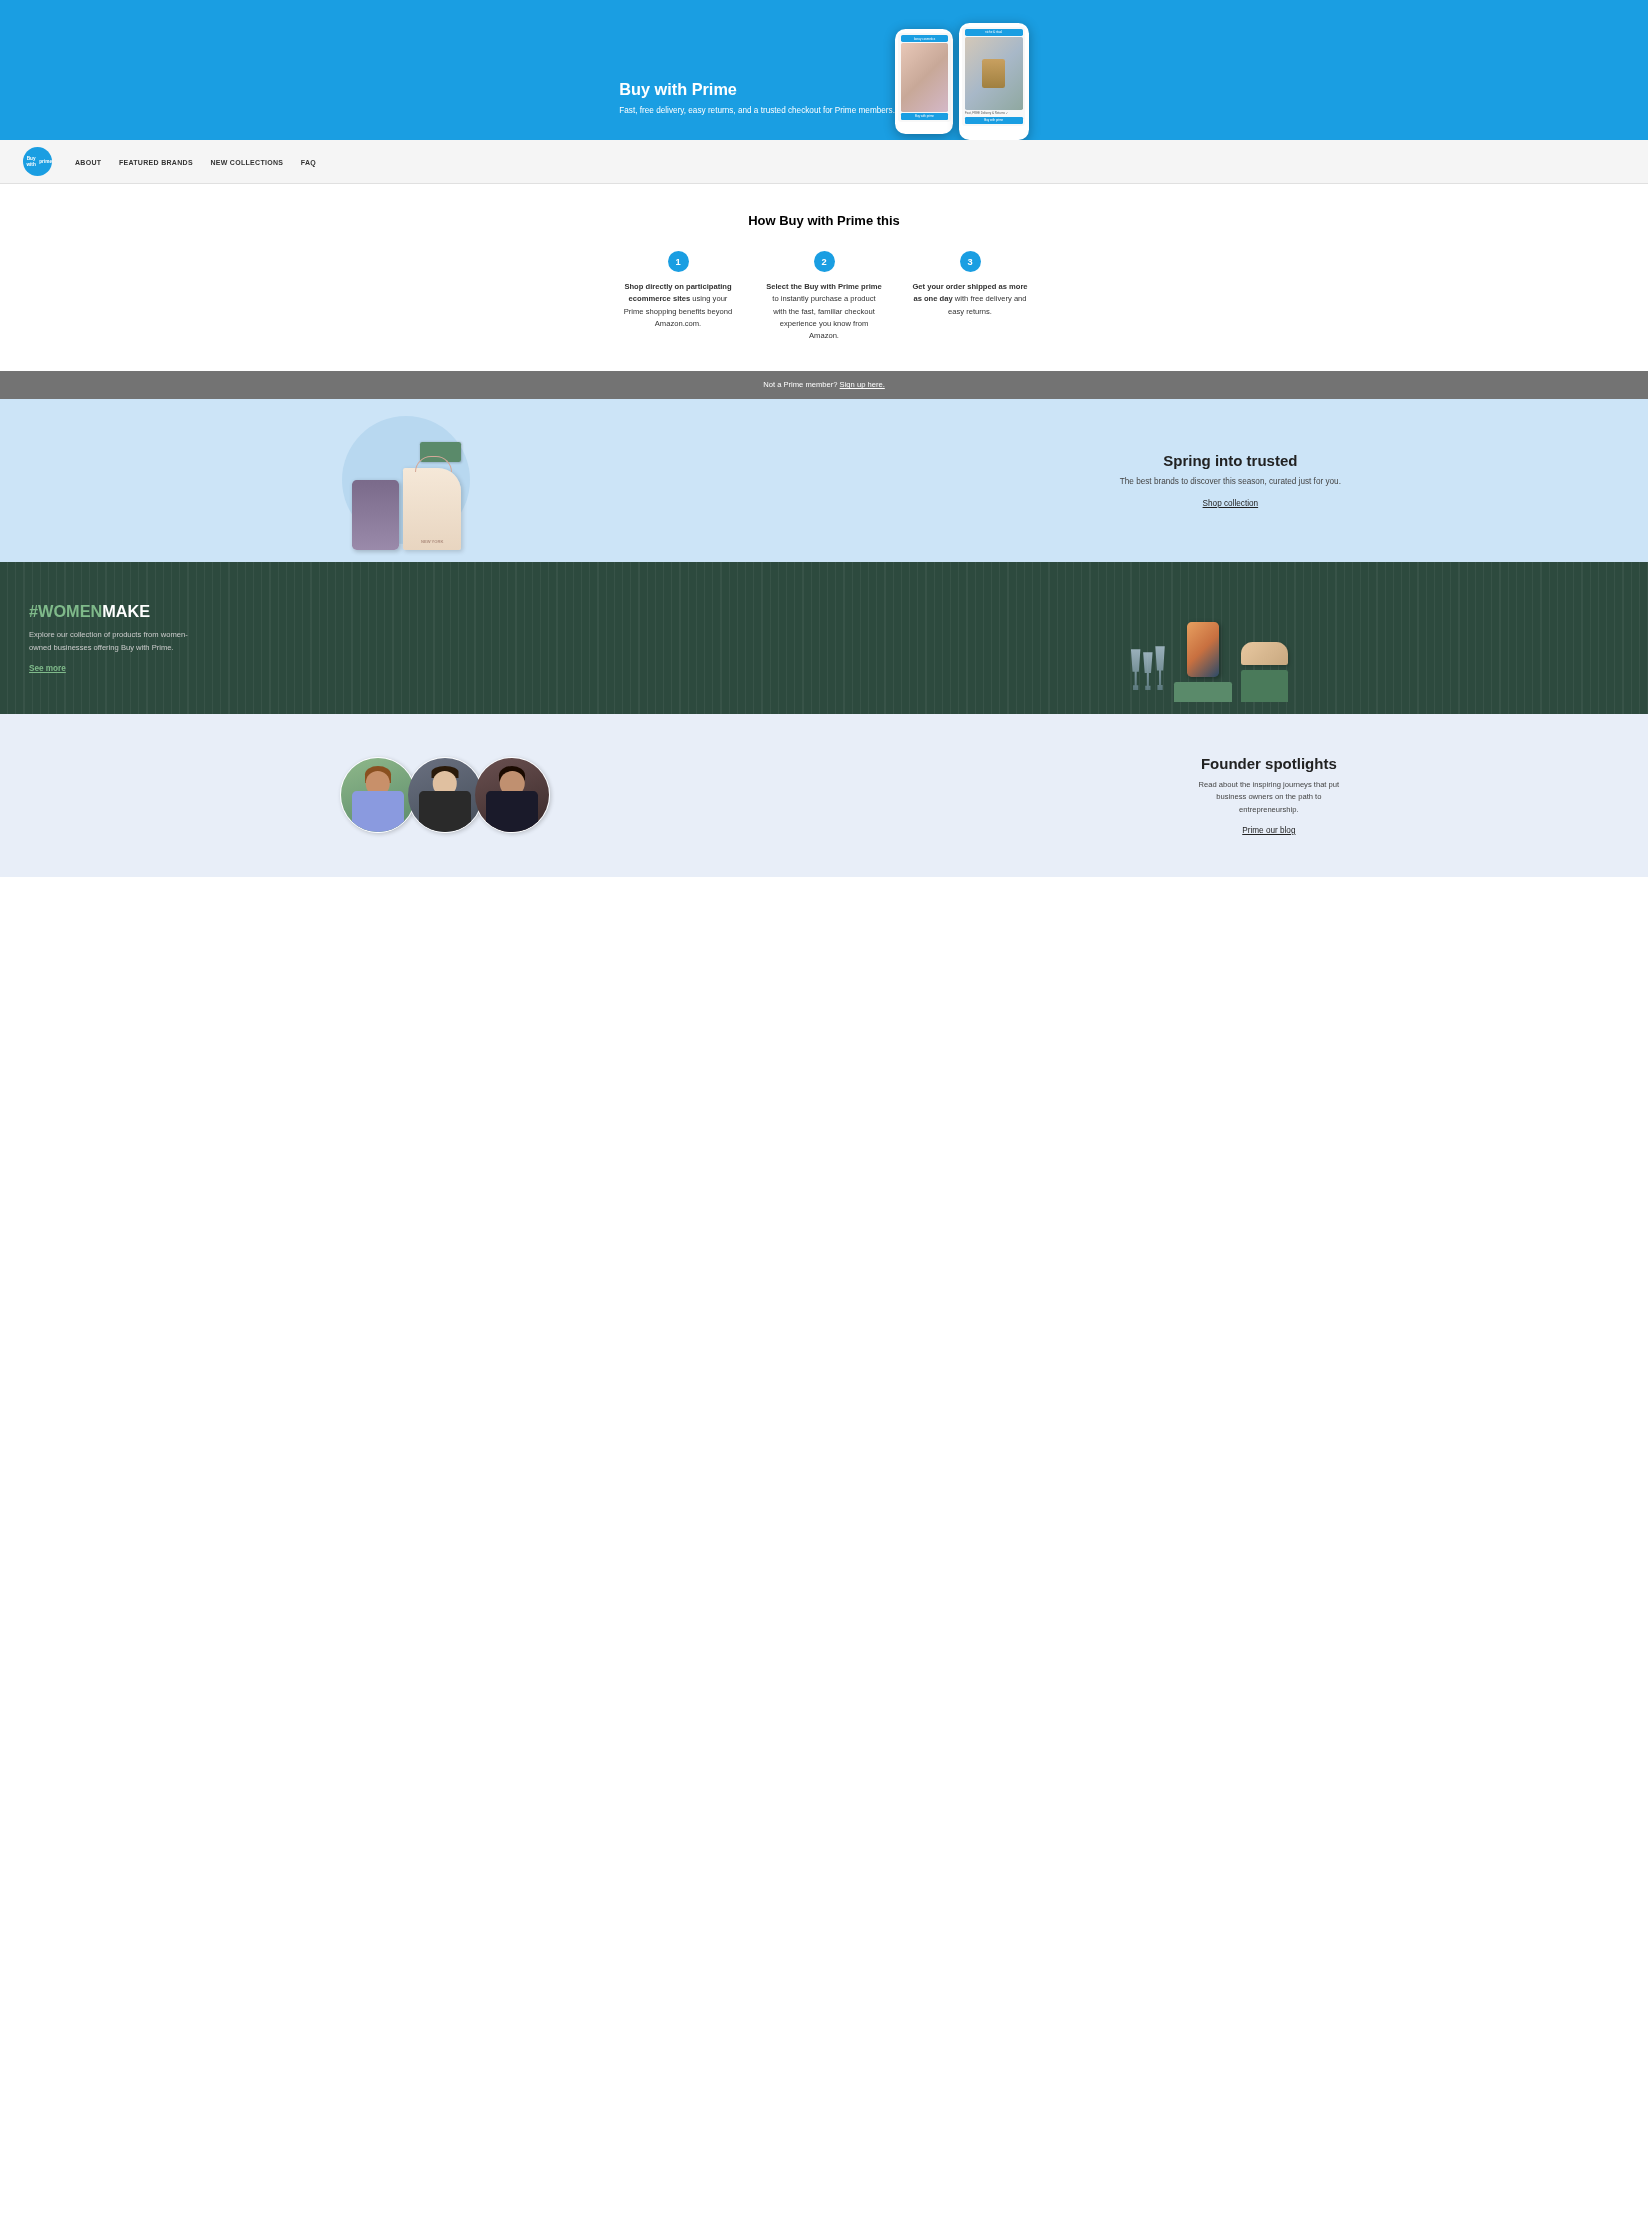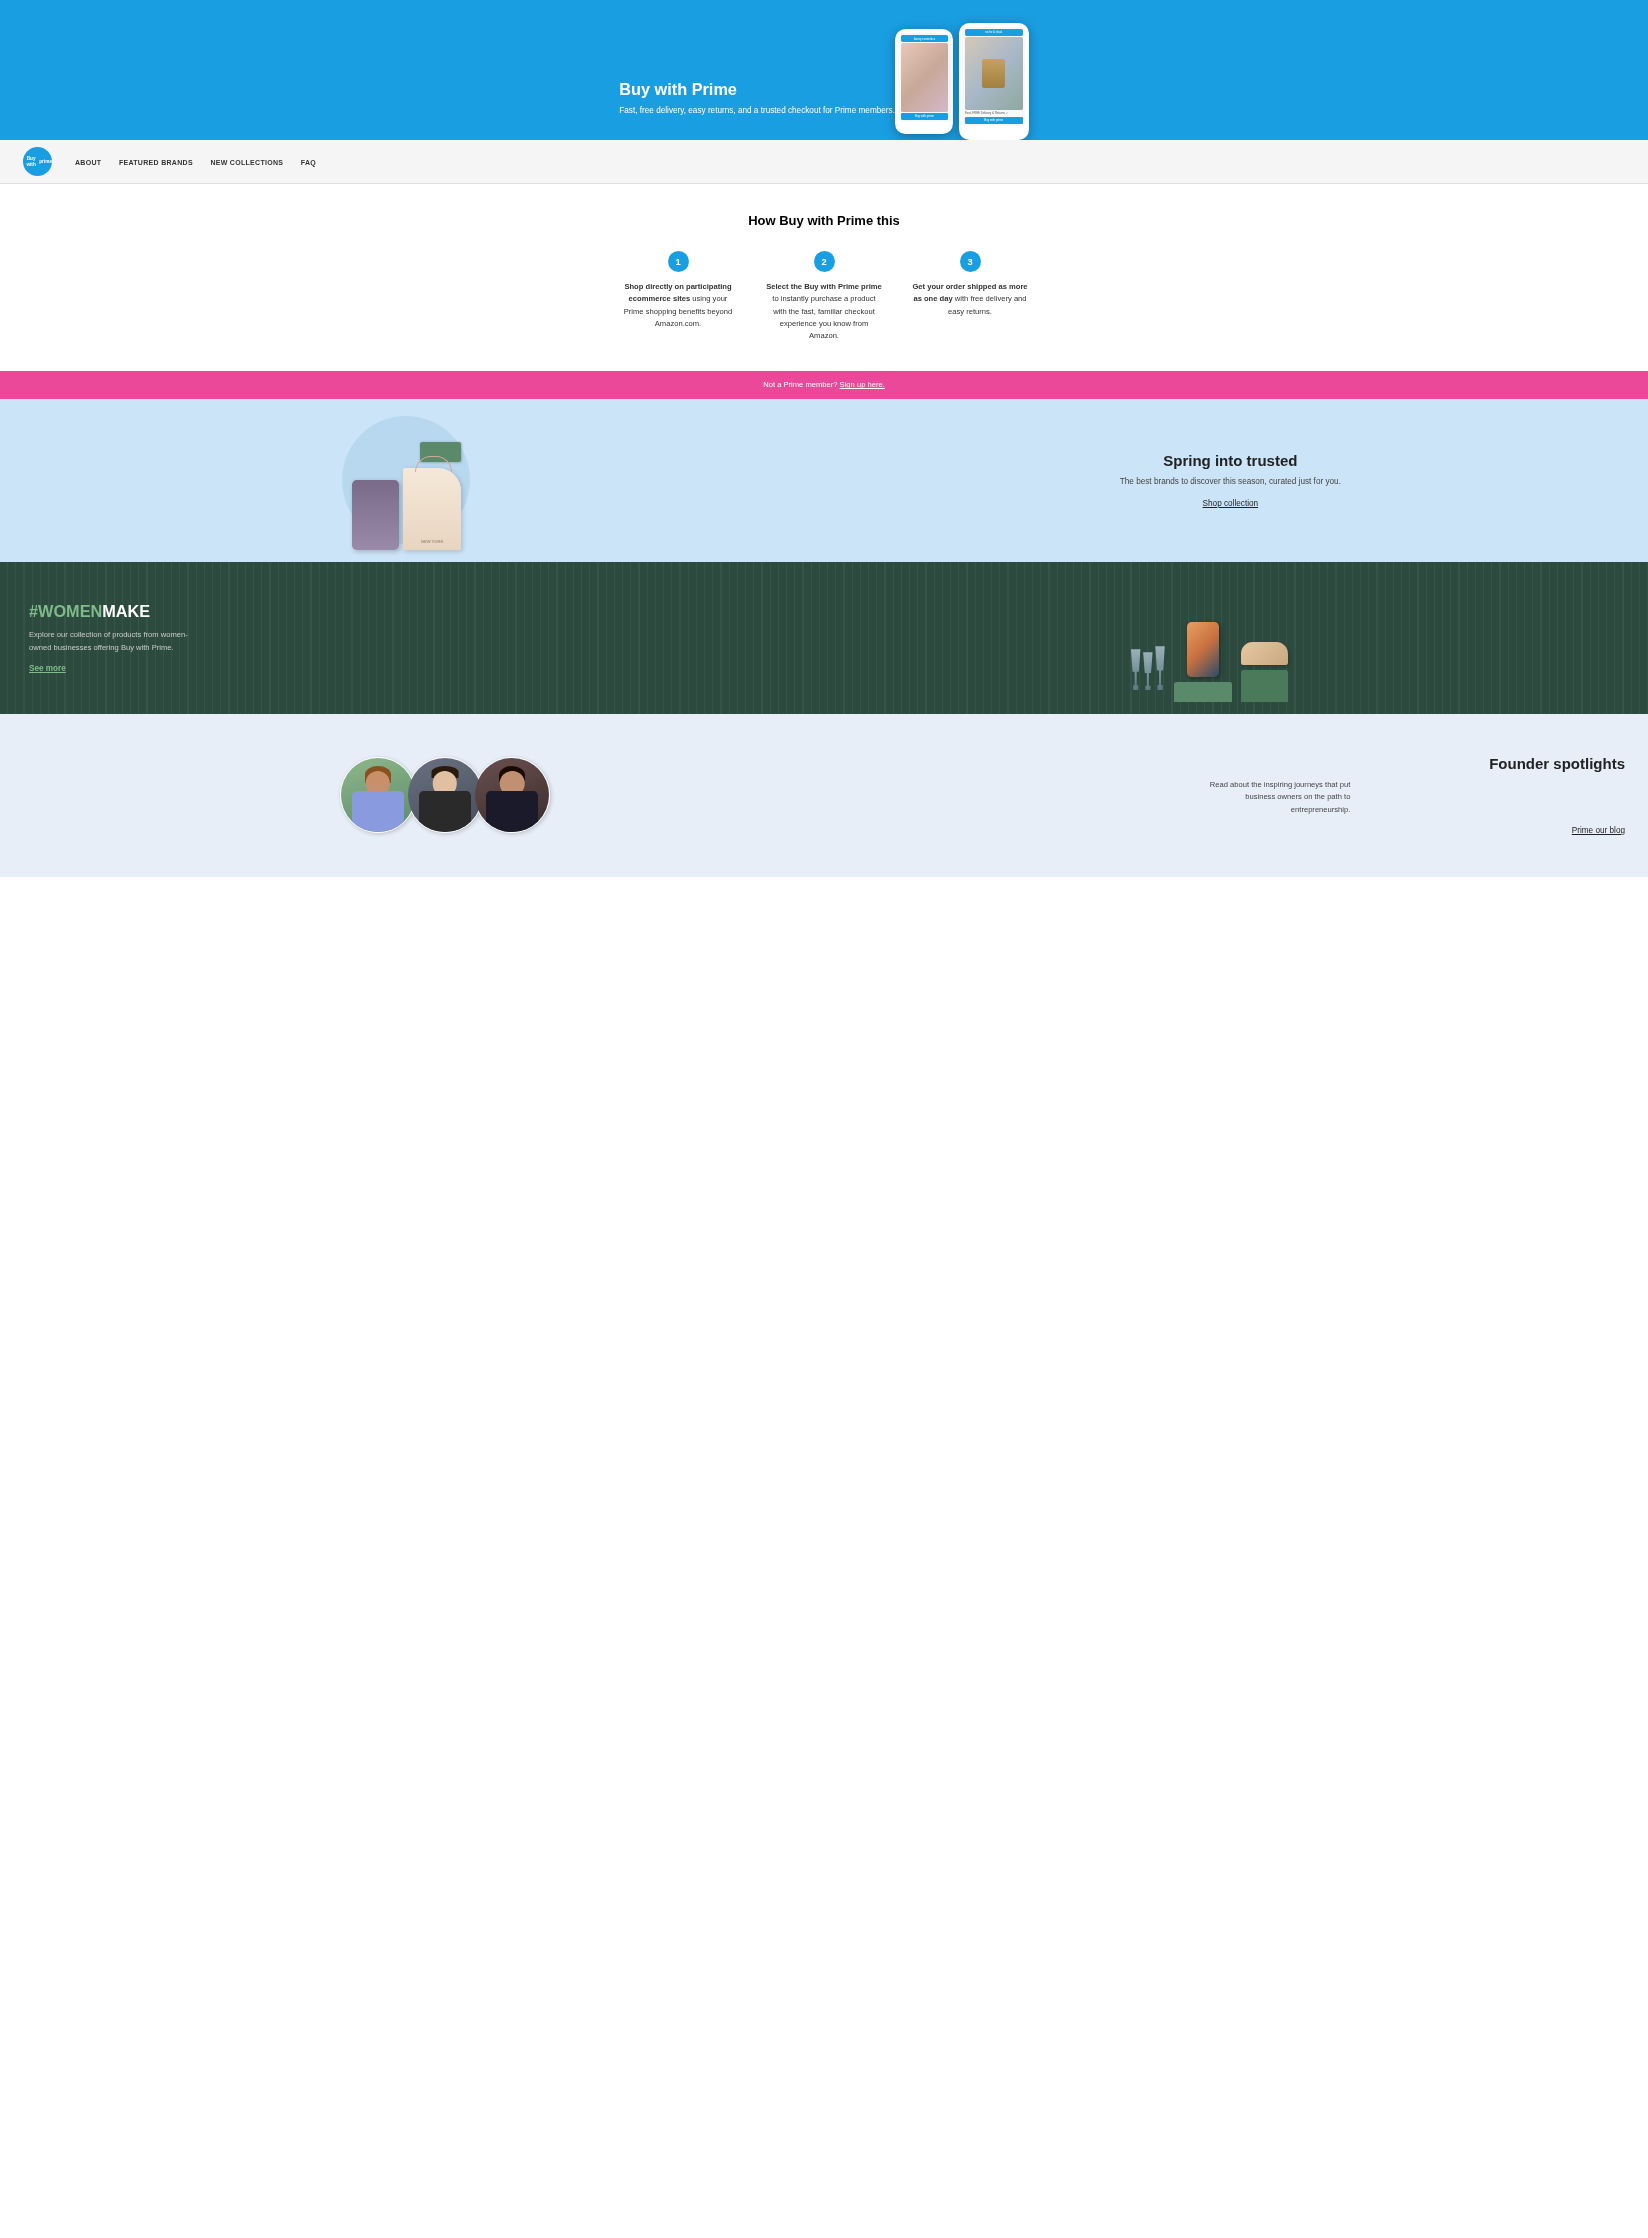--- a/index.html
+++ b/index.html
@@ -137,21 +137,21 @@
     }
     .step p {
       font-size: 7.6px;
       line-height: 1.6;
       color: #333;
     }
     .step p strong { font-weight: 700; }
 
     
     .prime-banner {
-      background: #ec4899;
+      background: #737373;
       text-align: center;
       padding: 9.3px;
       font-size: 7.6px;
       color: #fff;
     }
     .prime-banner a {
       color: #fff;
       text-decoration: underline;
     }
 
@@ -375,21 +375,21 @@
       border-radius: 50%;
       overflow: hidden;
       border: 1.7px solid #fff;
       margin-left: -8.7px;
       box-shadow: 1.2px 1.2px 4.7px rgba(0,0,0,0.2);
     }
     .founder-circle:first-child { margin-left: 0; }
     .founder-right {
       flex: 1;
       padding: 23px;
-      text-align: right;
+      text-align: center;
     }
     .founder-right h2 {
       font-size: 15px;
       font-weight: 800;
       color: #222;
       margin-bottom: 7px;
     }
     .founder-right p {
       font-size: 7.6px;
       color: #444;

